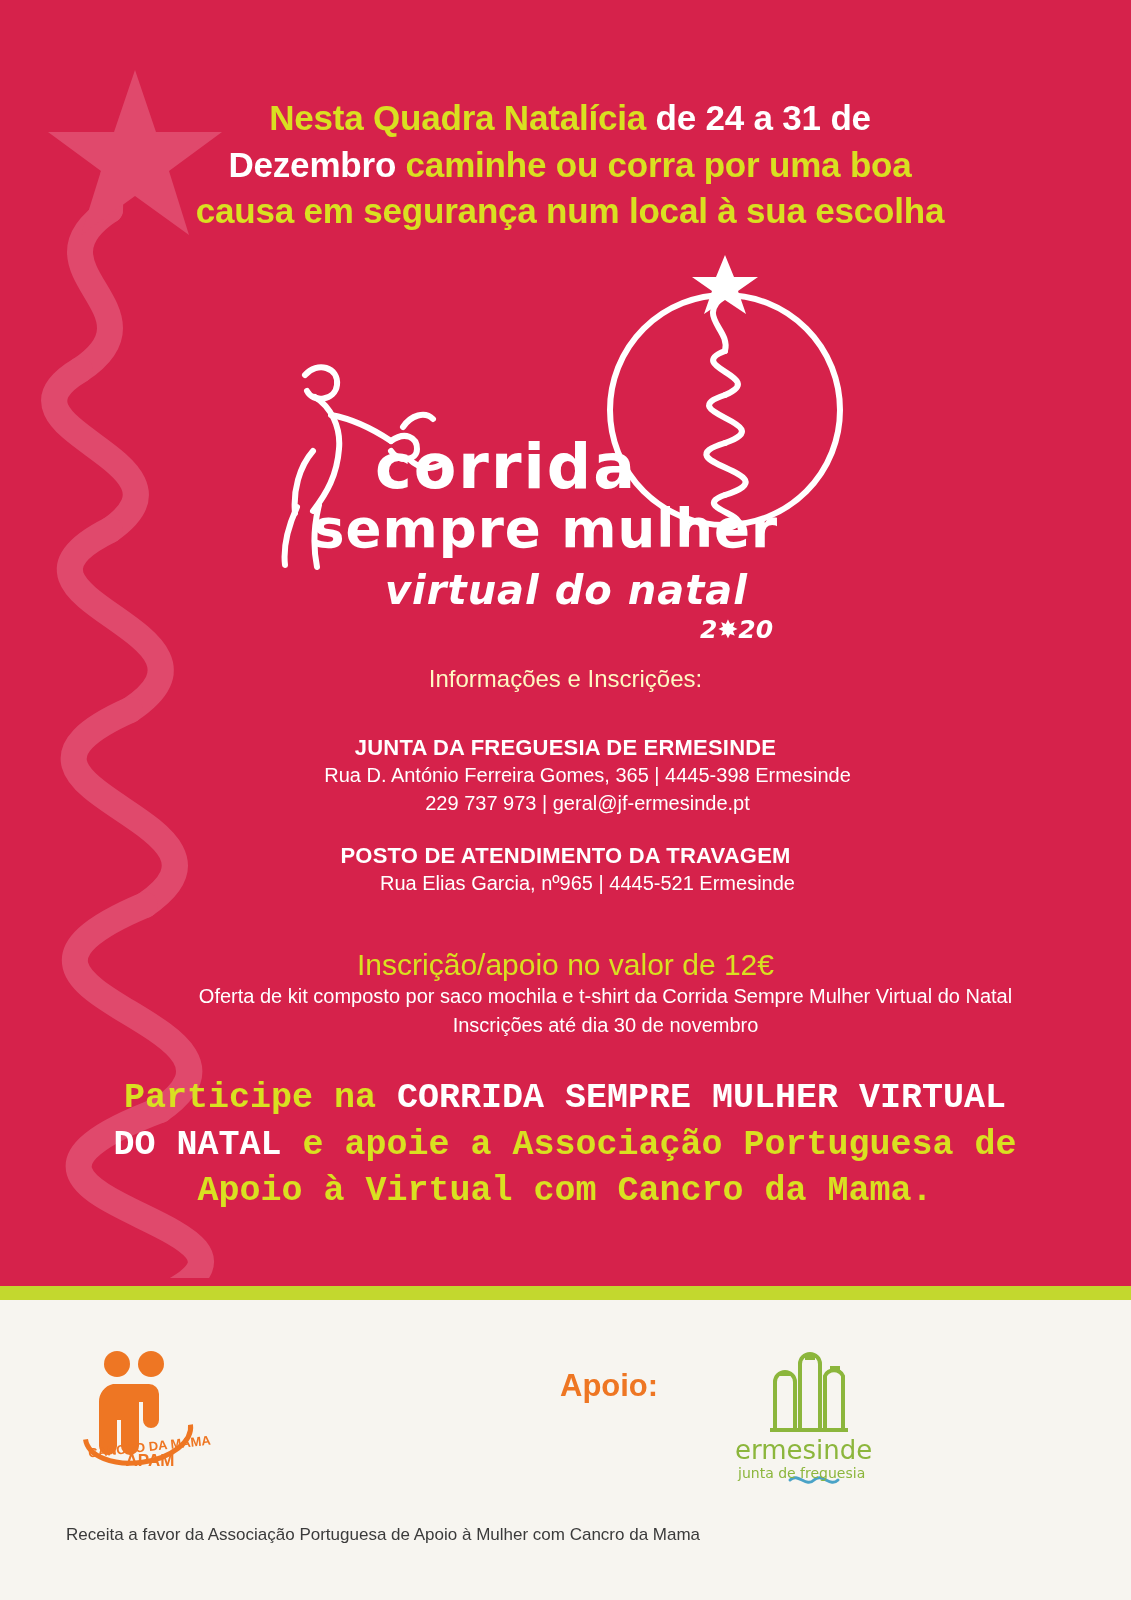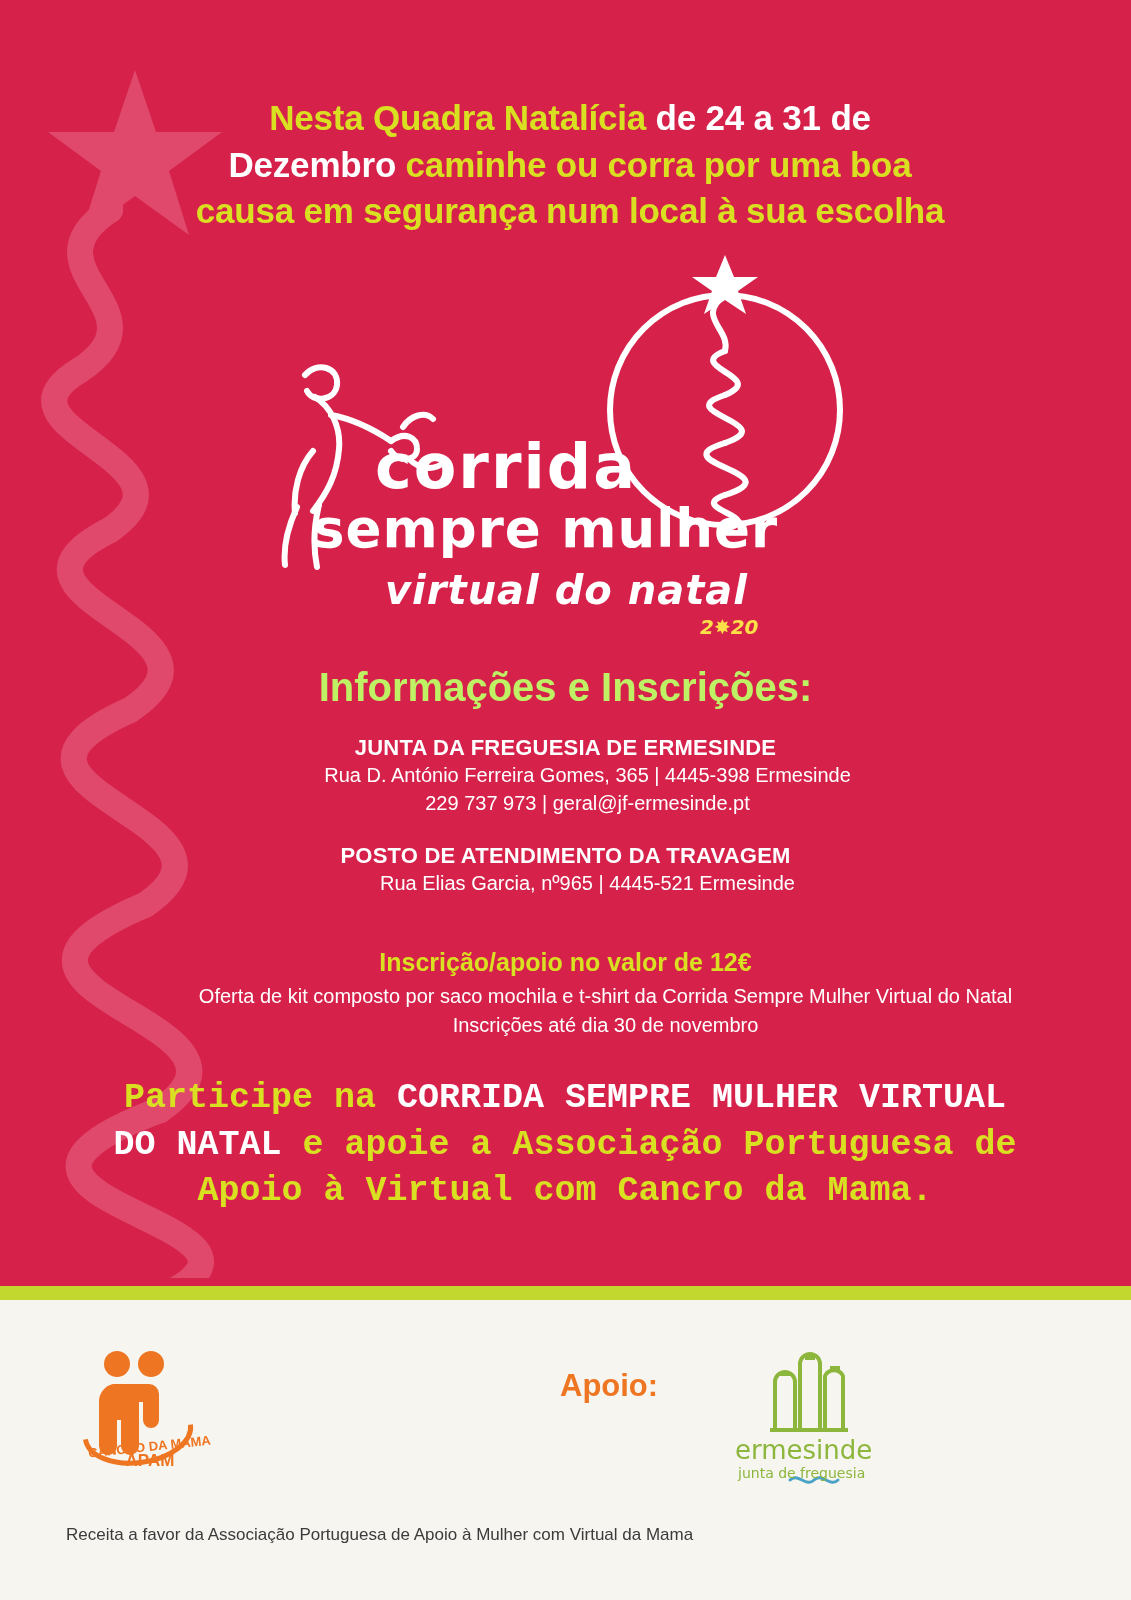--- a/index.html
+++ b/index.html
@@ -99,36 +99,36 @@
     color: #ffffff;
     font-weight: bold;
     font-style: italic;
     letter-spacing: 1px;
     font-family: "DejaVu Sans", sans-serif;
   }
   .logo-year {
     position: absolute;
     left: 465px;
     top: 360px;
-    font-size: 20px;
-    color: #fde047;
+    font-size: 25px;
+    color: #ffffff;
     font-weight: bold;
     font-style: italic;
     font-family: "DejaVu Sans", sans-serif;
   }
 
   
   .info-title {
     position: absolute;
     left: 0; top: 665px;
     width: 1131px;
     text-align: center;
-    font-size: 40px;
-    font-weight: bold;
-    color: #bef264;
+    font-size: 24px;
+    font-weight: normal;
+    color: #fef9c3;
   }
   .info-block {
     position: absolute;
     left: 0;
     width: 1131px;
     text-align: center;
     color: #ffffff;
   }
   .org-name {
     font-size: 22px;
@@ -142,22 +142,22 @@
     padding-left: 44px;
   }
   #info-junta { top: 735px; }
   #info-posto { top: 843px; }
 
   .price-title {
     position: absolute;
     left: 0; top: 948px;
     width: 1131px;
     text-align: center;
-    font-size: 25px;
-    font-weight: bold;
+    font-size: 30px;
+    font-weight: normal;
     color: #d9e021;
   }
   .price-lines {
     position: absolute;
     left: 0; top: 982px;
     width: 1131px;
     text-align: center;
     font-size: 20px;
     color: #ffffff;
     line-height: 1.45;
@@ -370,15 +370,15 @@
           <path d="M60 34 h10 M85 18 h10 M110 28 h10"></path>
         </g>
         <g fill="none" stroke="#4aa3c7" stroke-width="3" stroke-linecap="round">
           <path d="M70 140 c 8 -8, 16 8, 24 0 c 8 -8, 16 8, 24 0"></path>
         </g>
       </svg>
     </div>
     <div class="erm-name">ermesinde</div>
     <div class="erm-sub">junta de freguesia</div>
 
-    <div class="footer-note">Receita a favor da Associação Portuguesa de Apoio à Mulher com Virtual da Mama</div>
+    <div class="footer-note">Receita a favor da Associação Portuguesa de Apoio à Mulher com Cancro da Mama</div>
   </div>
 </div>
 
 </body></html>

